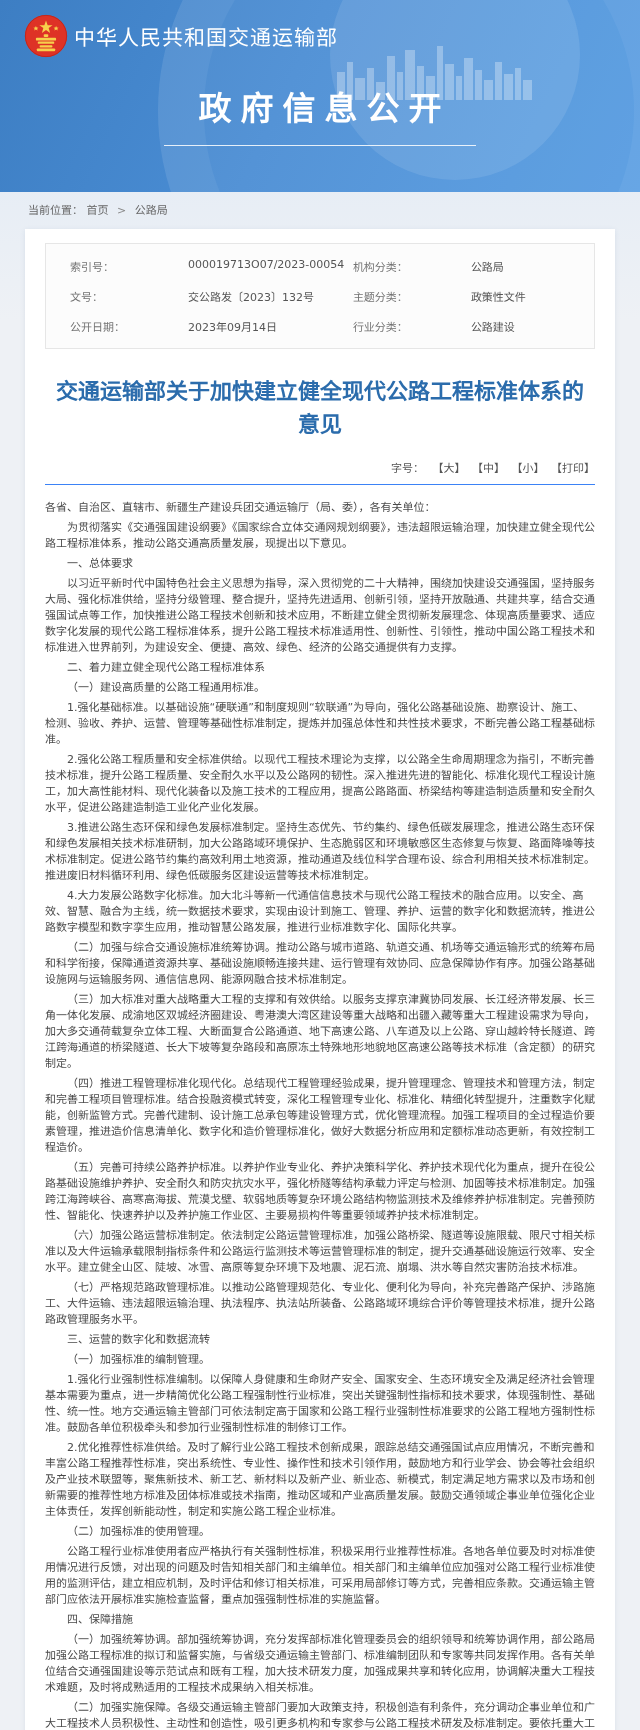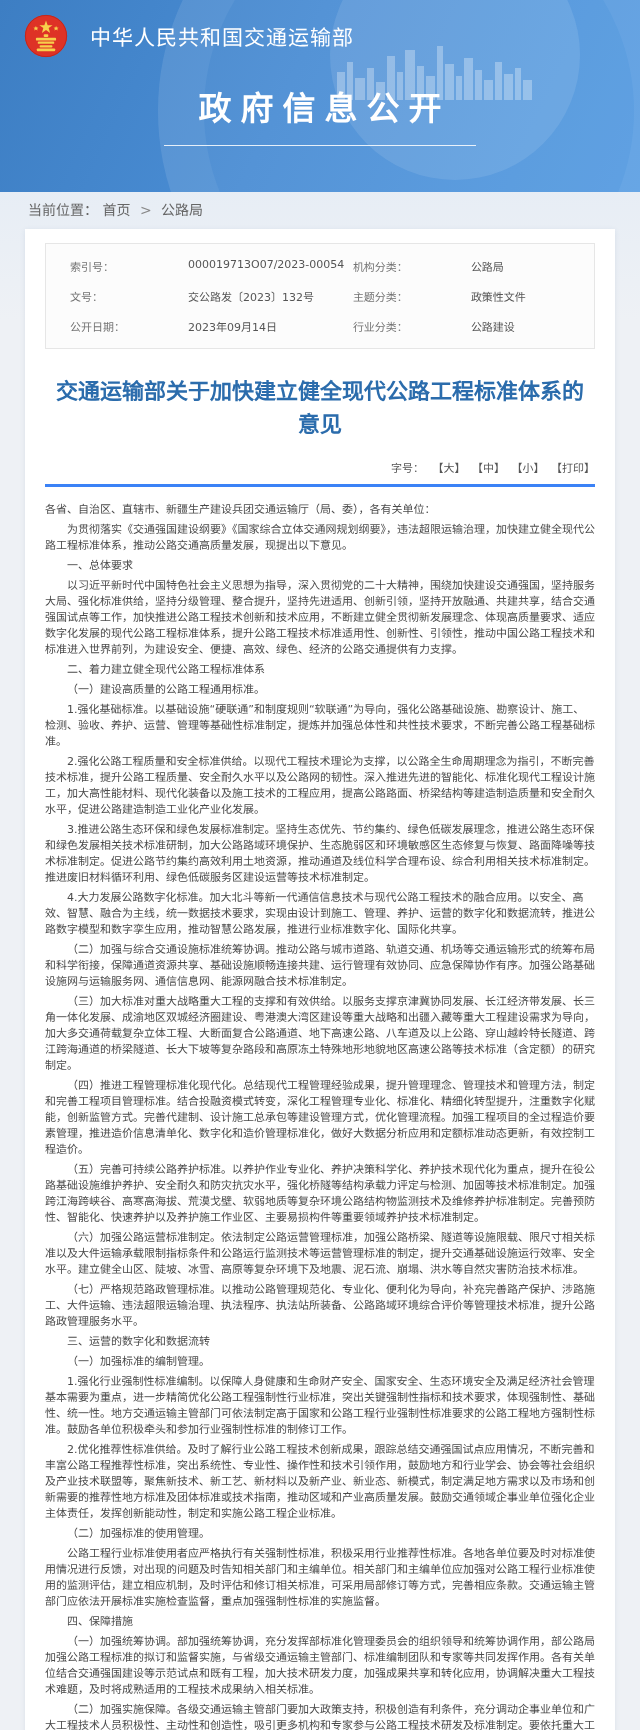--- a/index.html
+++ b/index.html
@@ -15,31 +15,31 @@
   }
   .deco-circle-outer{
     position:absolute;right:-40px;top:-150px;width:430px;height:430px;border-radius:50%;
     background:rgba(255,255,255,0.06);border:46px solid rgba(255,255,255,0.05);
   }
   .deco-circle-inner{
     position:absolute;right:60px;top:-70px;width:250px;height:250px;border-radius:50%;
     background:rgba(255,255,255,0.10);
   }
   .skyline{position:absolute;right:105px;top:42px;opacity:.55;}
-  .brand{display:flex;align-items:center;gap:22px;padding:14px 0 0 24px;position:relative;z-index:2;}
+  .brand{display:flex;align-items:center;gap:6px;padding:14px 0 0 24px;position:relative;z-index:2;}
   .emblem{width:44px;height:44px;flex:0 0 44px;}
   .brand-name{font-size:21px;letter-spacing:1px;}
   .banner-title{
     position:relative;z-index:2;text-align:center;font-size:33px;font-weight:bold;
     letter-spacing:9px;margin-top:24px;text-indent:9px;
   }
   .banner-underline{width:312px;height:1px;background:rgba(255,255,255,0.85);margin:15px auto 0;position:relative;z-index:2;}
   
   .breadcrumb{
-    height:37px;line-height:37px;padding:0 28px;font-size:14px;color:#666;
+    height:37px;line-height:37px;padding:0 28px;font-size:11px;color:#666;
   }
   .breadcrumb a{color:#666;text-decoration:none;cursor:pointer;}
   .breadcrumb .sep{margin:0 5px;color:#888;}
   
   .card{
     margin:0 25px 28px;background:#fff;padding:14px 20px 20px;
     box-shadow:0 1px 5px rgba(60,90,130,0.10);
   }
   
   .meta-box{
@@ -51,21 +51,21 @@
   .meta-cell.right{width:44%;}
   .meta-label{width:82px;color:#737373;flex:0 0 82px;}
   .meta-value{color:#555;}
   
   .doc-title{
     text-align:center;color:#2b6cac;font-size:22px;font-weight:bold;
     margin:26px 6px 0;line-height:1.5;
   }
   .toolbar{
     text-align:right;font-size:11px;color:#555;margin-top:18px;padding-bottom:9px;
-    border-bottom:3px solid #3b82f6;
+    border-bottom:1px solid #3b82f6;
   }
   .toolbar .tlabel{margin-right:2px;}
   .toolbar .btn{cursor:pointer;margin-left:3px;}
   
   .doc-body{margin-top:15px;font-size:11px;color:#4a4a4a;line-height:16px;}
   .doc-body p{margin:4px 0;text-indent:2em;}
   .doc-body p.no-indent{text-indent:0;}
 </style>
 </head>
 <body>

